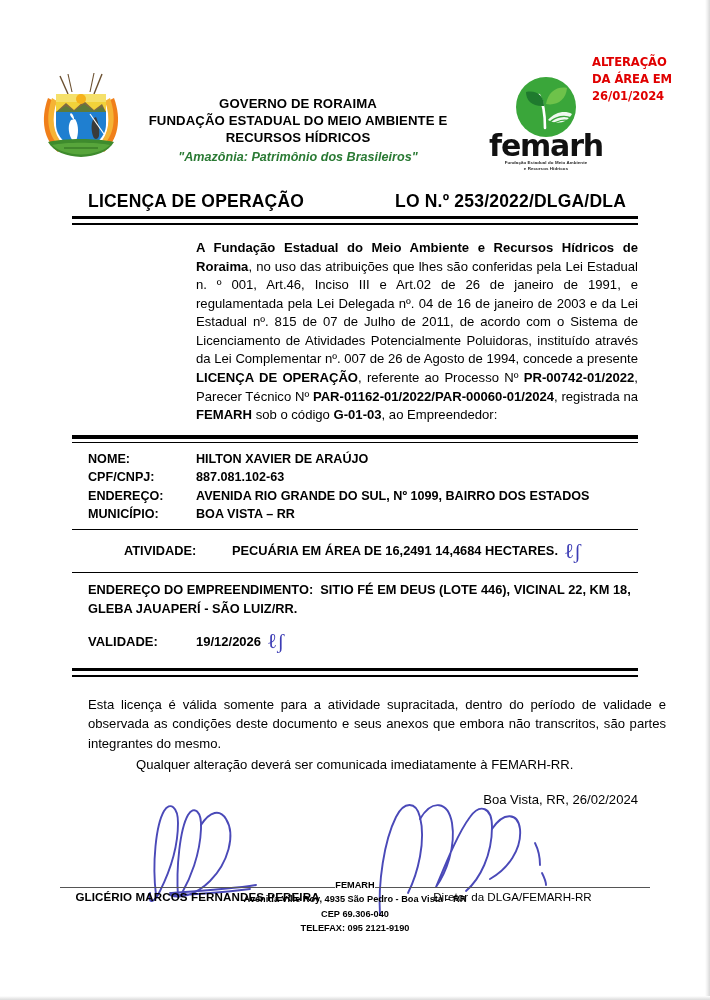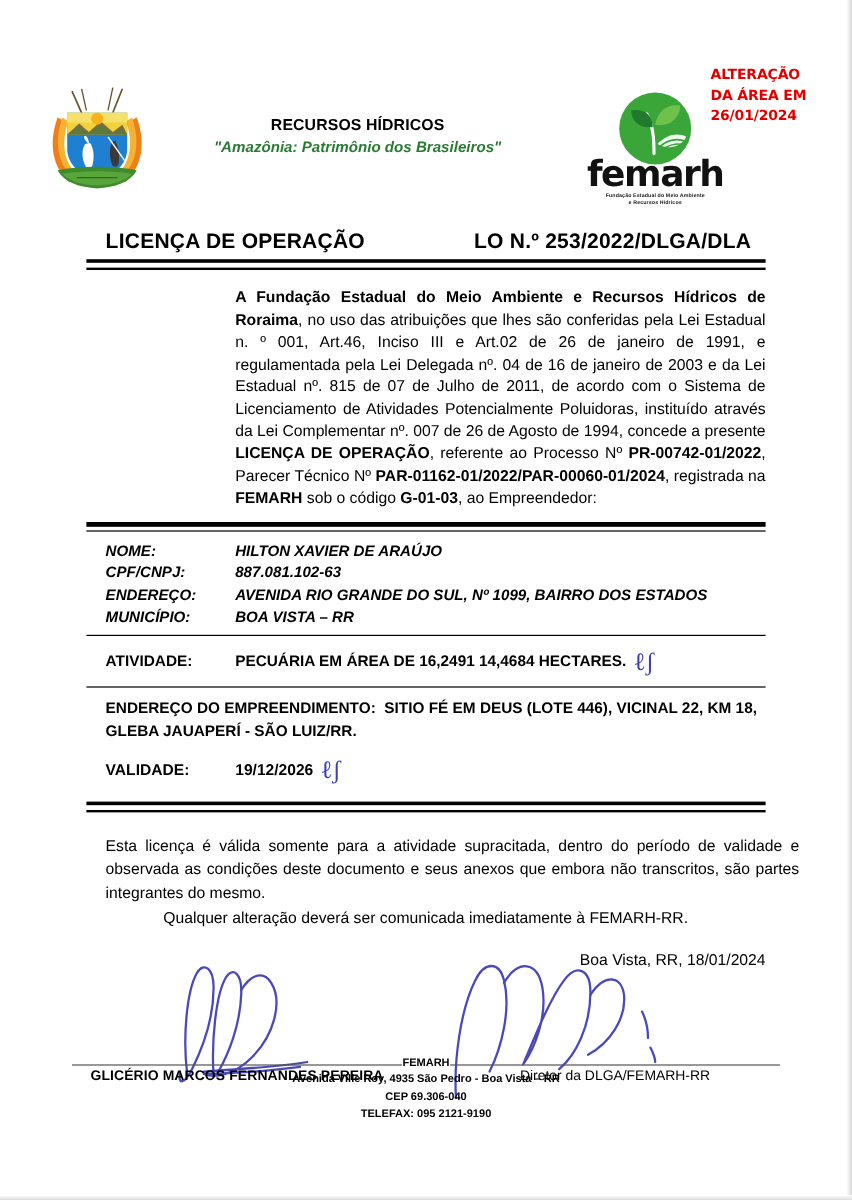--- a/index.html
+++ b/index.html
@@ -152,33 +152,33 @@
   }
   .body-para b { font-weight: bold; }
 
   
   .data-block {
     margin: 7px 72px 0 88px;
     font-size: 12.6px;
     font-weight: bold;
     line-height: 1.46;
   }
-  .data-row { display: flex; font-style: italic; }
+  .data-row { display: flex; }
   .data-label { width: 108px; flex: 0 0 108px; }
   .data-value { flex: 1; }
 
   .ativ-block {
     margin: 0 72px;
     padding: 9px 0 8px 16px;
     font-size: 12.8px;
     font-weight: bold;
     display: flex;
     align-items: baseline;
   }
-  .ativ-label { width: 108px; flex: 0 0 108px; }
+  .ativ-label { width: 108px; flex: 0 0 108px; margin-left: 36px; }
   .ativ-value { flex: 1; position: relative; }
   .ink-mark {
     color: #3d3db5;
     font-family: "Liberation Serif", serif;
     font-size: 21px;
     font-weight: normal;
     margin-left: 6px;
     vertical-align: -3px;
   }
 
@@ -295,20 +295,22 @@
 
       <path d="M56 50 C53 54 53 62 55 68 C56 72 60 72 61 68 C62 61 60 53 58 49 Z" fill="#3a3a3a"></path>
       <path d="M52 46 L66 66" stroke="#ffffff" stroke-width="1.2" fill="none"></path>
 
       <path d="M10 74 C26 70 60 70 76 74 C70 84 58 88 43 89 C28 88 16 84 10 74 Z" fill="#3e8b2d"></path>
       <path d="M14 77 C28 74 58 74 72 77 C66 83 56 86 43 86.5 C30 86 20 83 14 77 Z" fill="#57a53b"></path>
       <path d="M26 80 L60 80" stroke="#2d6a1f" stroke-width="1.2" fill="none"></path>
     </svg>
 
     <div class="header-text">
+      <div class="gov-line">GOVERNO DE RORAIMA</div>
+      <div class="gov-line2">FUNDAÇÃO ESTADUAL DO MEIO AMBIENTE E</div>
       <div class="gov-line">RECURSOS HÍDRICOS</div>
       <div class="motto">"Amazônia: Patrimônio dos Brasileiros"</div>
     </div>
 
     <div class="femarh-logo">
       <svg class="femarh-mark" viewBox="0 0 62 62">
         <circle cx="31" cy="31" r="30" fill="#3aa63a"></circle>
         <path d="M30 52 C30 38 29 28 24 19" stroke="#ffffff" stroke-width="2.6" fill="none" stroke-linecap="round"></path>
         <path d="M29 30 C18 31 11 25 11 16 C22 14 29 20 29 30 Z" fill="#1f7a2e"></path>
         <path d="M31 28 C33 16 42 10 52 12 C51 24 42 30 31 28 Z" fill="#6ec24a"></path>
@@ -379,21 +381,21 @@
   </div>
 
   <div style="height:10px"></div>
   <div class="rule-double"></div>
 
   <div class="closing">
     <span>Esta licença é válida somente para a atividade supracitada, dentro do período de validade e observada as condições deste documento e seus anexos que embora não transcritos, são partes integrantes do mesmo.</span>
     <span class="indent">Qualquer alteração deverá ser comunicada imediatamente à FEMARH-RR.</span>
   </div>
 
-  <div class="place-date">Boa Vista, RR, 18/01/2024</div>
+  <div class="place-date">Boa Vista, RR, 26/02/2024</div>
 
   <div class="sig-area">
     <svg class="sig-svg" viewBox="0 0 590 150">
       <g fill="none" stroke="#4a49b8" stroke-width="1.9" stroke-linecap="round" stroke-linejoin="round">
 
         <path d="M96 128 C92 96 96 58 104 44 C110 34 118 40 118 56 C118 82 108 108 100 124 C94 136 88 138 90 126"></path>
         <path d="M118 130 C116 100 120 62 128 48 C134 38 142 44 141 62 C140 88 130 112 122 126"></path>
         <path d="M141 58 C150 44 160 42 166 52 C176 68 168 96 150 114 C136 128 120 132 110 128 C124 128 160 126 190 122"></path>
         <path d="M110 126 C140 124 172 122 196 118"></path>
       </g>

